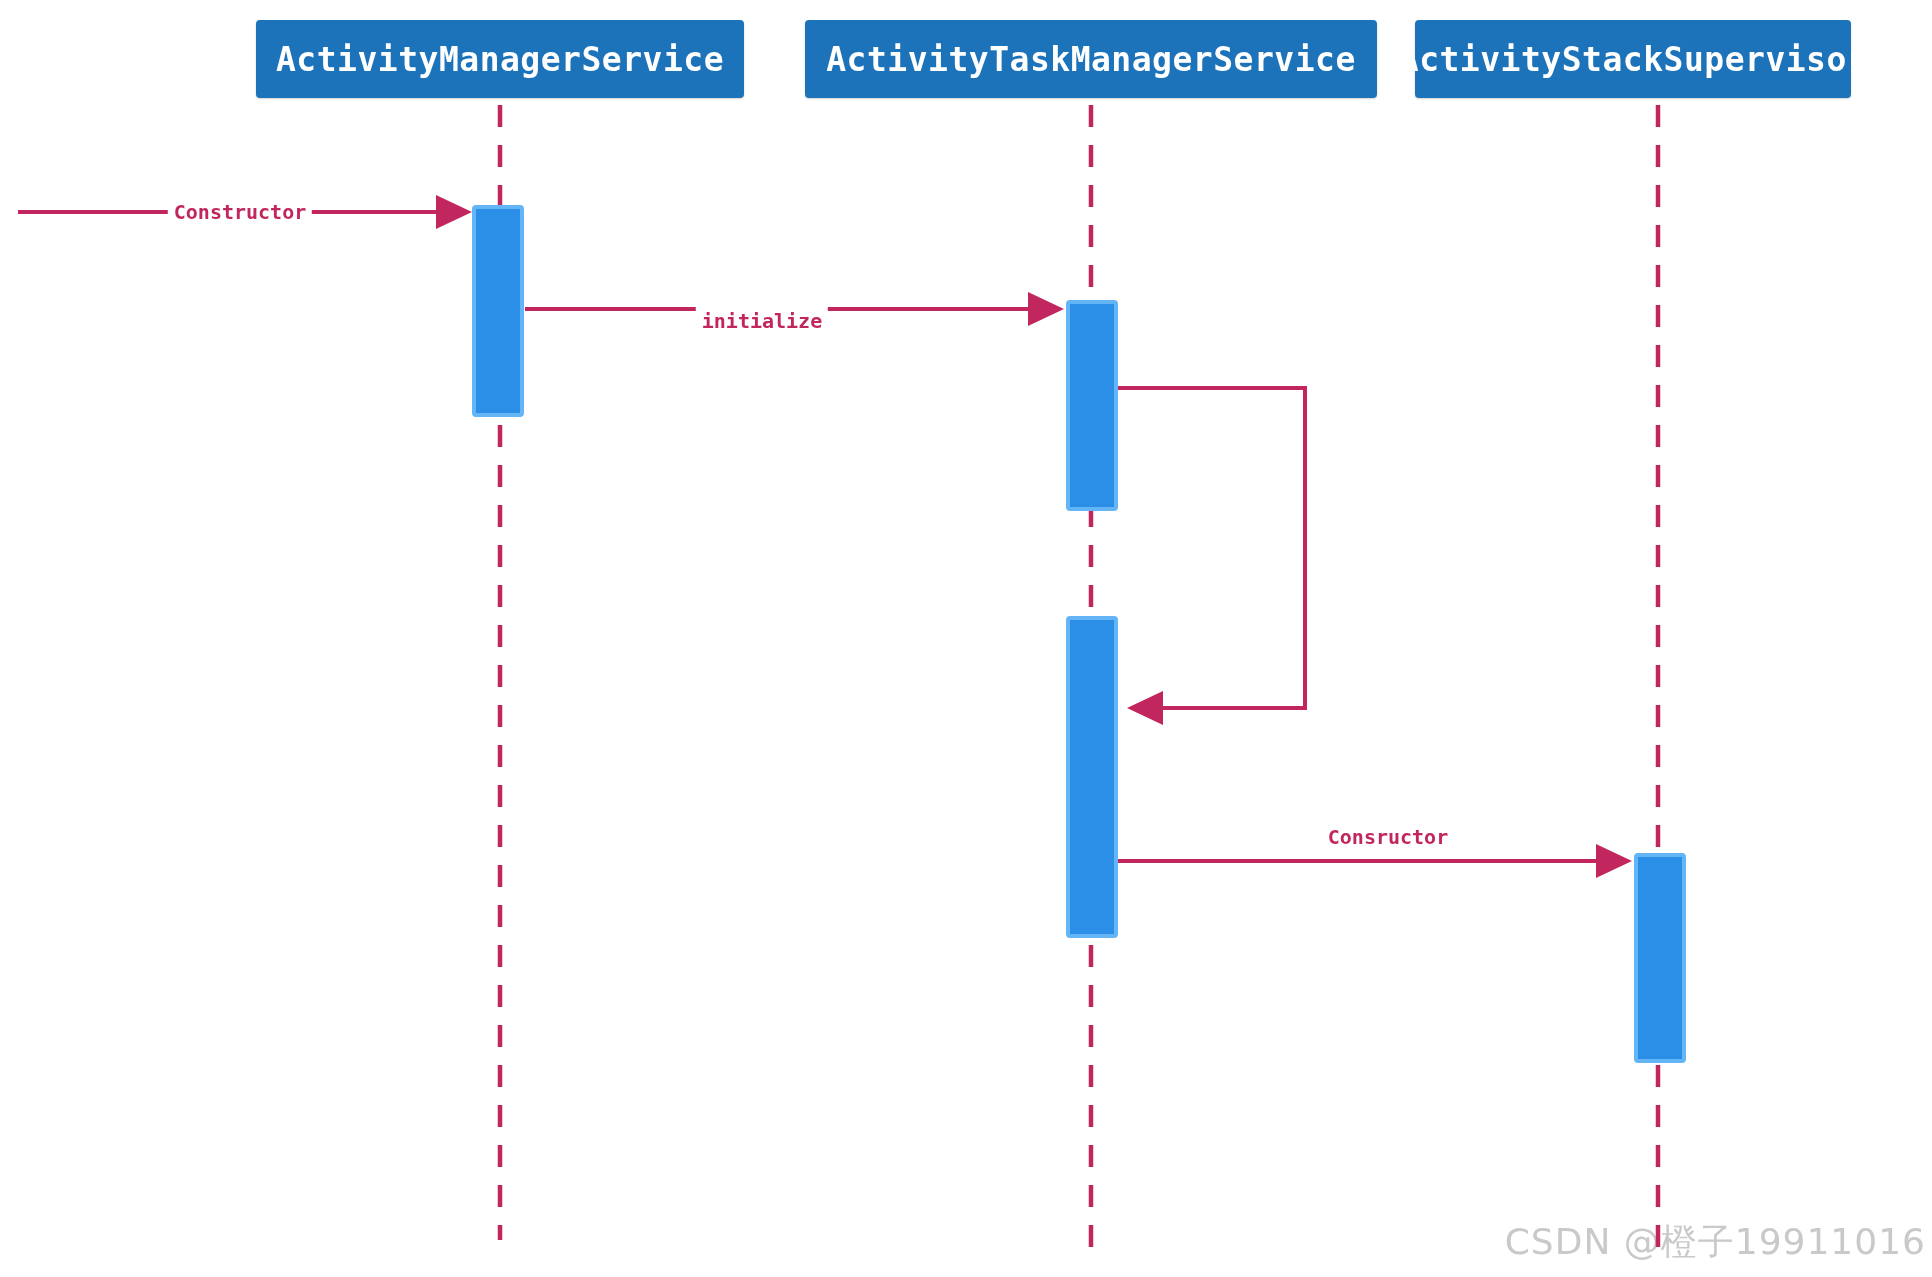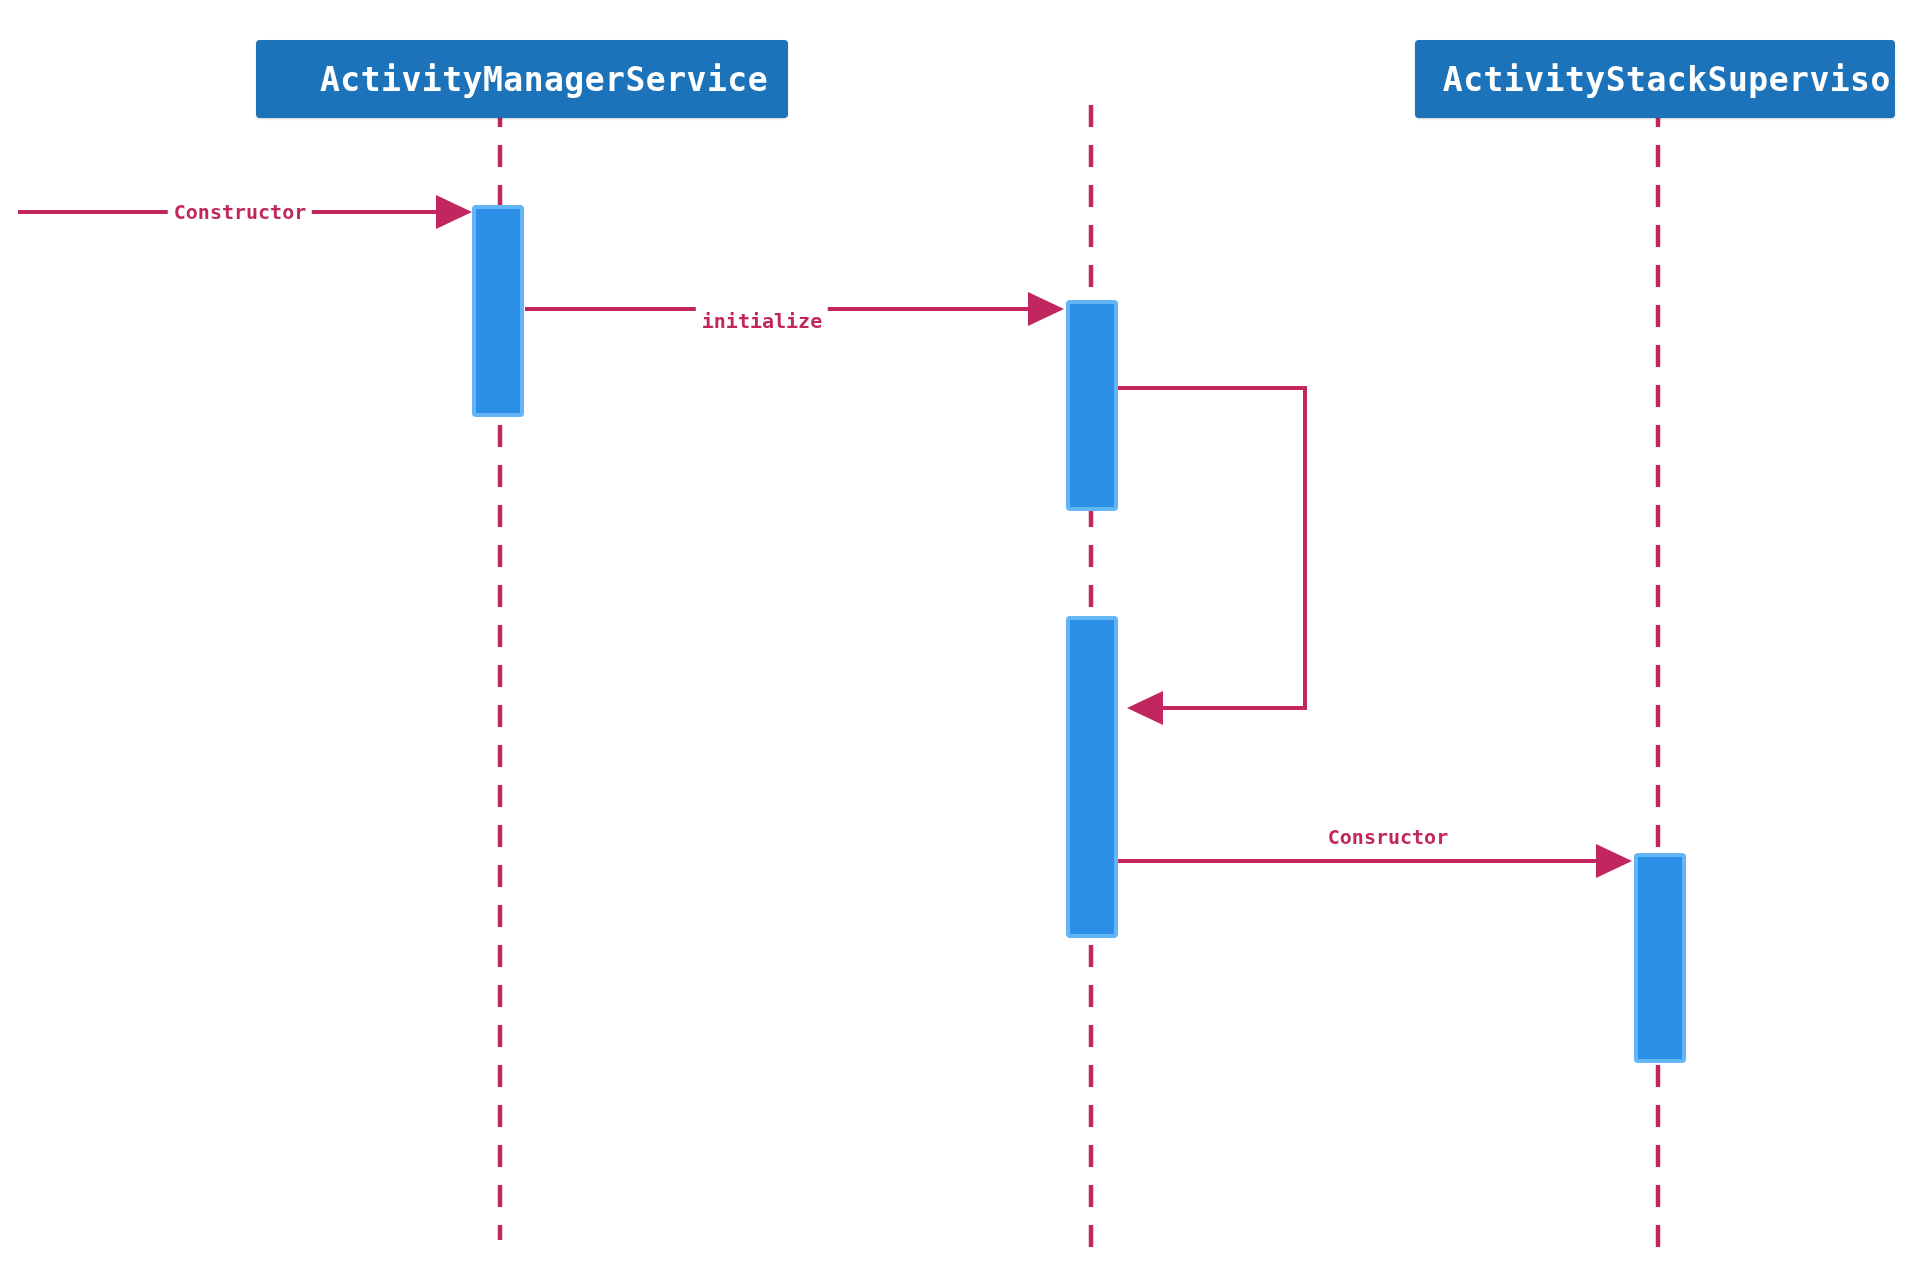--- a/index.html
+++ b/index.html
@@ -26,30 +26,29 @@
     transform:translateY(-50%);
     z-index:1;
     font-family:"DejaVu Sans","Liberation Sans",sans-serif;
     font-size:36px;
     letter-spacing:1px;
     color:var(--watermark-color);
     white-space:nowrap;
   }
   .participant{
     position:absolute;
-    top:40px;height:78px;
+    top:20px;height:78px;
     z-index:4;
     background:var(--participant-fill);
     color:var(--participant-text);
     border-radius:4px;
     display:flex;align-items:center;justify-content:center;
     font-size:33px;font-weight:bold;letter-spacing:.5px;
     white-space:nowrap;
     box-shadow:0 1px 2px rgba(0,0,0,.18);
-    padding-left:44px;
   }
   .p-ams{left:256px;width:488px;}
   .p-atms{left:805px;width:572px;}
   .p-ass{left:1415px;width:436px;}
   .activation{
     position:absolute;
     width:52px;
     z-index:3;
     background:var(--activation-fill);
     border:4px solid var(--activation-border);
@@ -77,20 +76,21 @@
   .l-consructor{left:1388px;top:837px;}
   .lifeline{stroke:var(--message-color);stroke-width:4.5;stroke-dasharray:22 18;fill:none;}
   .msg-line{stroke:var(--message-color);stroke-width:4;fill:none;}
   .arrowhead{fill:var(--message-color);stroke:none;}
 </style>
 </head>
 <body>
 
 <div class="stage">
 
+  <div class="watermark">CSDN @橙子19911016</div>
 
   <svg class="layer" width="1932" height="1277" viewBox="0 0 1932 1277">
 
     <line class="lifeline" x1="500" y1="105" x2="500" y2="1240"></line>
     <line class="lifeline" x1="1091" y1="105" x2="1091" y2="1252"></line>
     <line class="lifeline" x1="1658" y1="105" x2="1658" y2="1250"></line>
 
     <line class="msg-line" x1="18" y1="212" x2="436" y2="212"></line>
     <polygon class="arrowhead" points="472,212 436,195 436,229"></polygon>
 
@@ -103,19 +103,20 @@
     <line class="msg-line" x1="1118" y1="861" x2="1596" y2="861"></line>
     <polygon class="arrowhead" points="1632,861 1596,844 1596,878"></polygon>
   </svg>
 
   <div class="activation a-ams"></div>
   <div class="activation a-atms1"></div>
   <div class="activation a-atms2"></div>
   <div class="activation a-ass"></div>
 
   <div class="participant p-ams">ActivityManagerService</div>
+  <div class="participant p-atms">ActivityTaskManagerService</div>
   <div class="participant p-ass">ActivityStackSupervisor</div>
 
   <div class="msg-label l-constructor">Constructor</div>
   <div class="msg-label l-initialize">initialize</div>
   <div class="msg-label l-consructor">Consructor</div>
 
 </div>
 
 </body></html>

